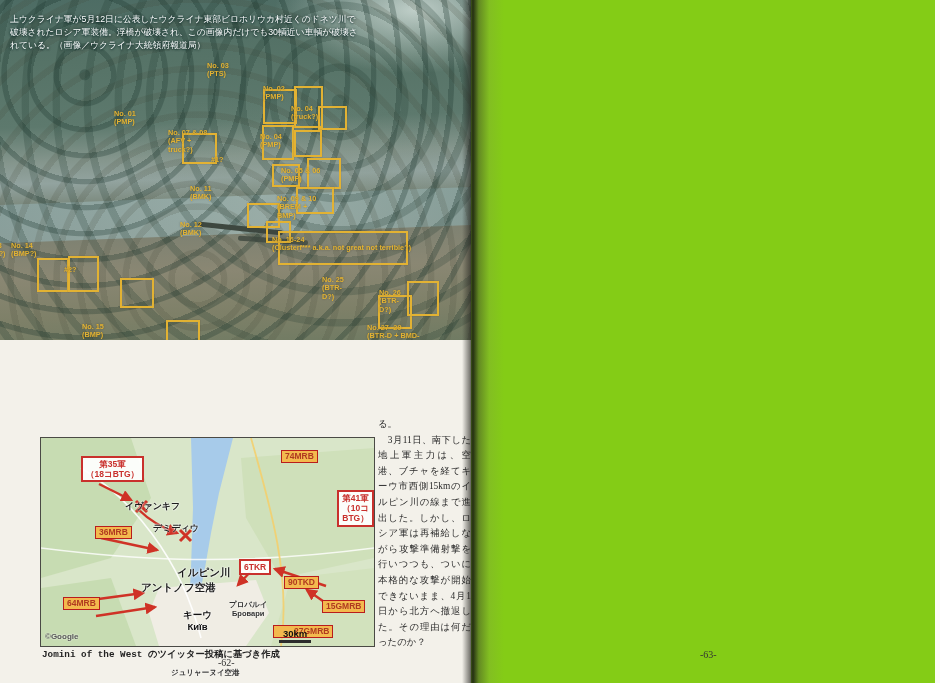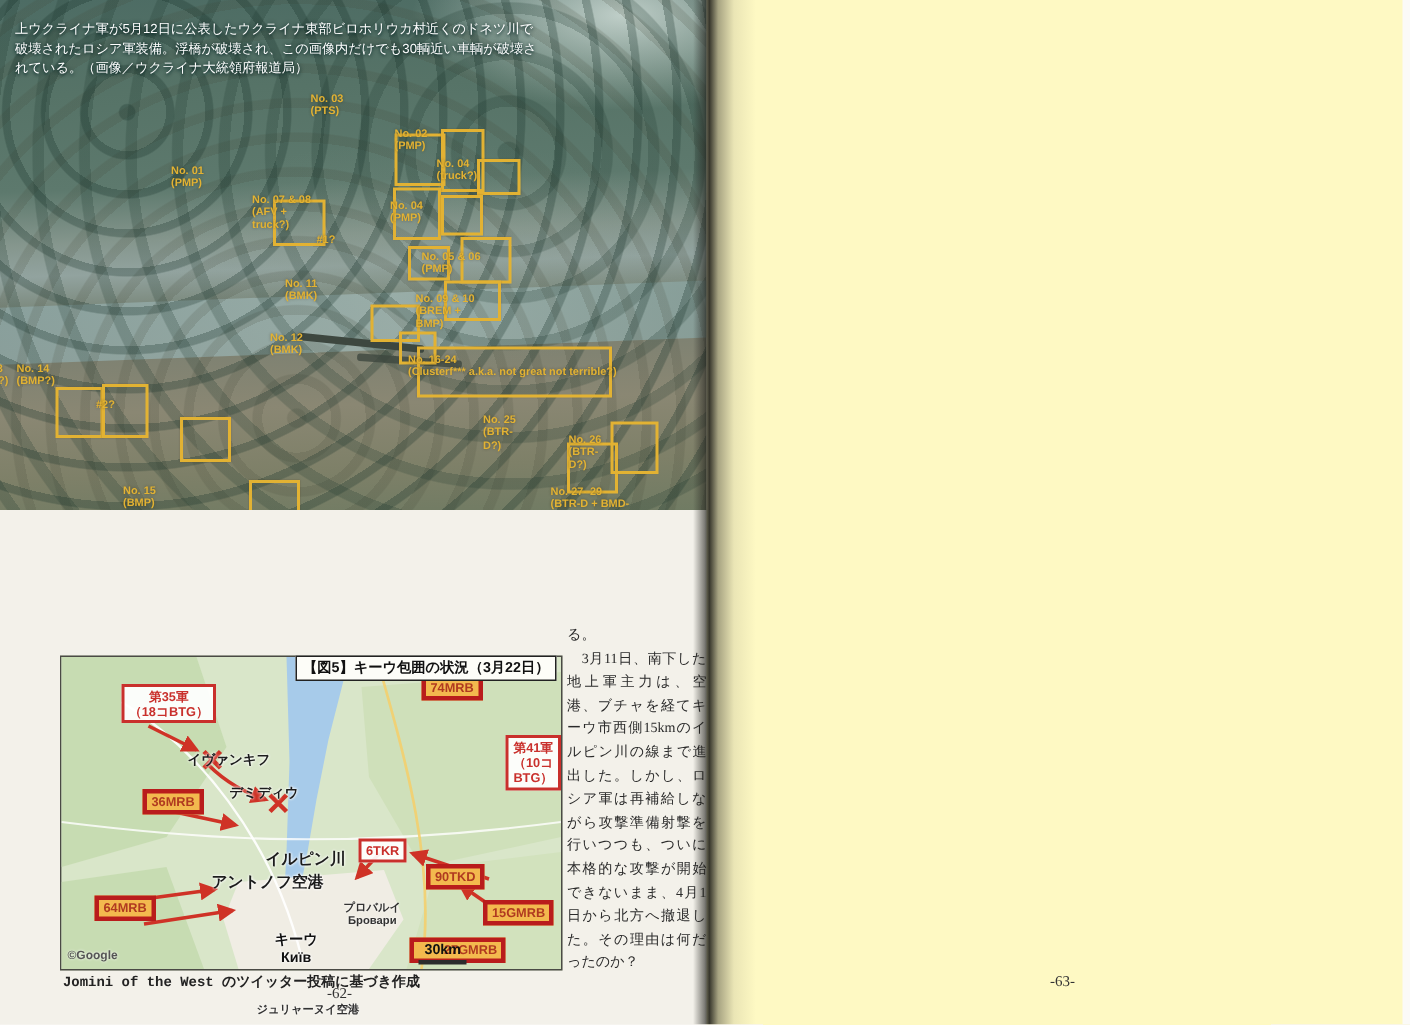--- a/index.html
+++ b/index.html
@@ -31,21 +31,21 @@
   
   .map5{position:absolute;left:40px;top:437px;width:333px;height:208px;border:1px solid #4a4a45;
         background:#d9e6c9;overflow:visible;}
   .map5 svg{position:absolute;left:0;top:0;}
   .labels-host{position:absolute;inset:0;}
   .ml{position:absolute;font-family:"Liberation Sans","DejaVu Sans",sans-serif;white-space:pre-line;}
   .m-title{background:#fdfdf8;border:1px solid #222;color:#111;font-weight:bold;font-size:9.5px;
       padding:1px 4px;white-space:nowrap;z-index:5;}
   .m-redbox{background:rgba(255,255,255,.93);border:2px solid #c9302c;color:#c9302c;font-weight:bold;
       font-size:8.5px;text-align:center;line-height:1.2;padding:1px 3px;z-index:4;}
-  .m-orange{background:#f3b94e;border:3px solid #b91c1c;color:#b03a20;font-weight:bold;font-size:8.5px;
+  .m-orange{background:#f3b94e;border:1px solid #b91c1c;color:#b03a20;font-weight:bold;font-size:8.5px;
       padding:0 3px;line-height:1.3;z-index:4;}
   .m-place{color:#1c1c1c;font-weight:bold;font-size:9px;text-shadow:0 0 2px #fff,0 0 2px #fff;z-index:3;}
   .m-place-lg{color:#1c1c1c;font-weight:bold;font-size:10.5px;text-shadow:0 0 2px #fff,0 0 2px #fff;z-index:3;margin-top:32px;}
   .m-place-sm{color:#333;font-weight:bold;font-size:7.5px;text-align:center;line-height:1.2;
       text-shadow:0 0 2px #fff;z-index:3;}
   .m-city{color:#111;font-weight:bold;font-size:9.5px;text-align:center;line-height:1.25;
       text-shadow:0 0 2px #fff,0 0 2px #fff;z-index:3;}
   .m-scale{color:#111;font-weight:bold;font-size:9.5px;border-bottom:3px solid #2c2c2c;
       padding:0 4px 1px;z-index:4;}
   .m-credit{color:#555;font-weight:bold;font-size:8px;text-shadow:0 0 2px #fff;z-index:4;}
@@ -53,21 +53,21 @@
   .tcol p{margin:0;text-align:justify;}
   .left-col{position:absolute;left:378px;top:417px;width:93px;height:235px;overflow:hidden;
       font-size:9.4px;line-height:15.6px;color:#2a2a2a;}
   .map5-note{position:absolute;left:42px;top:648px;font-family:Liberation Mono, monospace;
       font-size:9.3px;font-weight:bold;color:#222;}
   .pageno{position:absolute;font-size:10px;color:#333;}
   
   .gutter{position:absolute;left:462px;top:0;width:42px;height:683px;
       background:linear-gradient(90deg,rgba(40,40,35,0) 0%,rgba(35,35,30,.55) 18%,rgba(20,20,18,.85) 26%,rgba(60,58,50,.45) 40%,rgba(120,115,100,.15) 65%,rgba(120,115,100,0) 100%);
       pointer-events:none;z-index:20;}
-  .page-right{position:absolute;left:471px;top:0;width:469px;height:683px;background:#fef9c3;}
+  .page-right{position:absolute;left:471px;top:0;width:469px;height:683px;background:#84cc16;}
   .edge-r{position:absolute;right:0;top:0;width:5px;height:683px;background:#fbfaf7;}
 </style>
 </head>
 <body>
 
 <div class="page-left">
   <div class="photo">
     <div class="photo-river"></div>
     <div class="photo-texture"></div>
     <div class="pontoon" style="left:198px;top:226px;width:85px;transform:rotate(6deg);"></div>
@@ -163,37 +163,36 @@
         <path d="M292,170 L266,152"></path>
         <path d="M285,148 L234,131"></path>
         <path d="M212,131 L197,147"></path>
       </g>
       <g stroke="#cf3226" stroke-width="3" fill="none">
         <path d="M95,63 l11,11 M106,63 l-11,11"></path>
         <path d="M139,92 l11,11 M150,92 l-11,11"></path>
       </g>
     </svg>
     <div class="labels-host">
-        <div class="ml m-title" style="left: 156px; top: -1px;">【図5】キーウ包囲の状況（3月22日）</div>
         <div class="ml m-redbox" style="left: 40px; top: 18px; text-align: center;">第35軍
 （18コBTG）</div>
         <div class="ml m-orange" style="left: 240px; top: 12px;">74MRB</div>
         <div class="ml m-redbox" style="left: 296px; top: 52px;">第41軍
 （10コBTG）</div>
         <div class="ml m-place" style="left: 84px; top: 62px;">イヴァンキフ</div>
         <div class="ml m-place" style="left: 112px; top: 84px;">デミディウ</div>
         <div class="ml m-place-lg" style="left: 136px; top: 96px;">イルピン川</div>
         <div class="ml m-orange" style="left: 54px; top: 88px;">36MRB</div>
         <div class="ml m-place-lg" style="left: 100px; top: 111px;">アントノフ空港</div>
         <div class="ml m-redbox" style="left: 198px; top: 121px;">6TKR</div>
         <div class="ml m-orange" style="left: 243px; top: 138px;">90TKD</div>
         <div class="ml m-orange" style="left: 281px; top: 162px;">15GMRB</div>
         <div class="ml m-orange" style="left: 232px; top: 187px; padding-left: 20px;">27GMRB</div>
         <div class="ml m-orange" style="left: 22px; top: 159px;">64MRB</div>
-        <div class="ml m-city" style="left: 142px; top: 183px; text-align: center;">キーウ
+        <div class="ml m-city" style="left: 142px; top: 171px; text-align: center;">キーウ
 Київ</div>
         <div class="ml m-place-sm" style="left: 188px; top: 162px;">プロバルイ
 Бровари</div>
         <div class="ml m-place-sm" style="left: 130px; top: 202px; margin-top: 28px;">ジュリャーヌイ空港</div>
         <div class="ml m-scale" style="left: 238px; top: 190px;">30km</div>
         <div class="ml m-credit" style="left: 4px; top: 194px;">©Google</div>
       </div>
   </div>
 
   <div class="left-col tcol">

